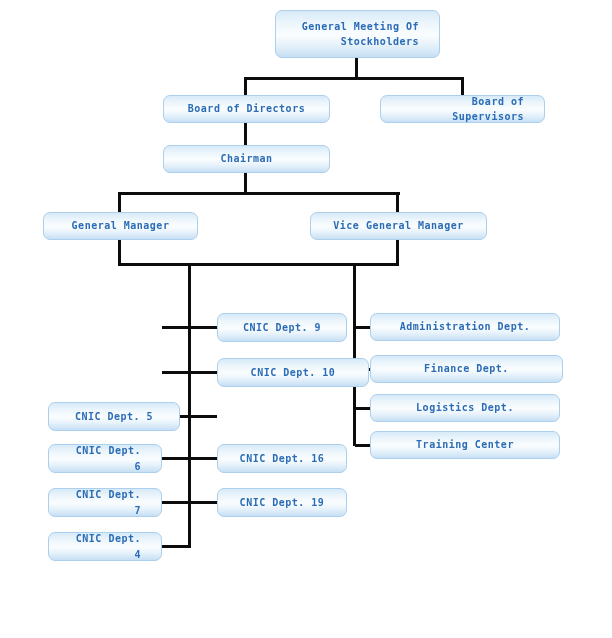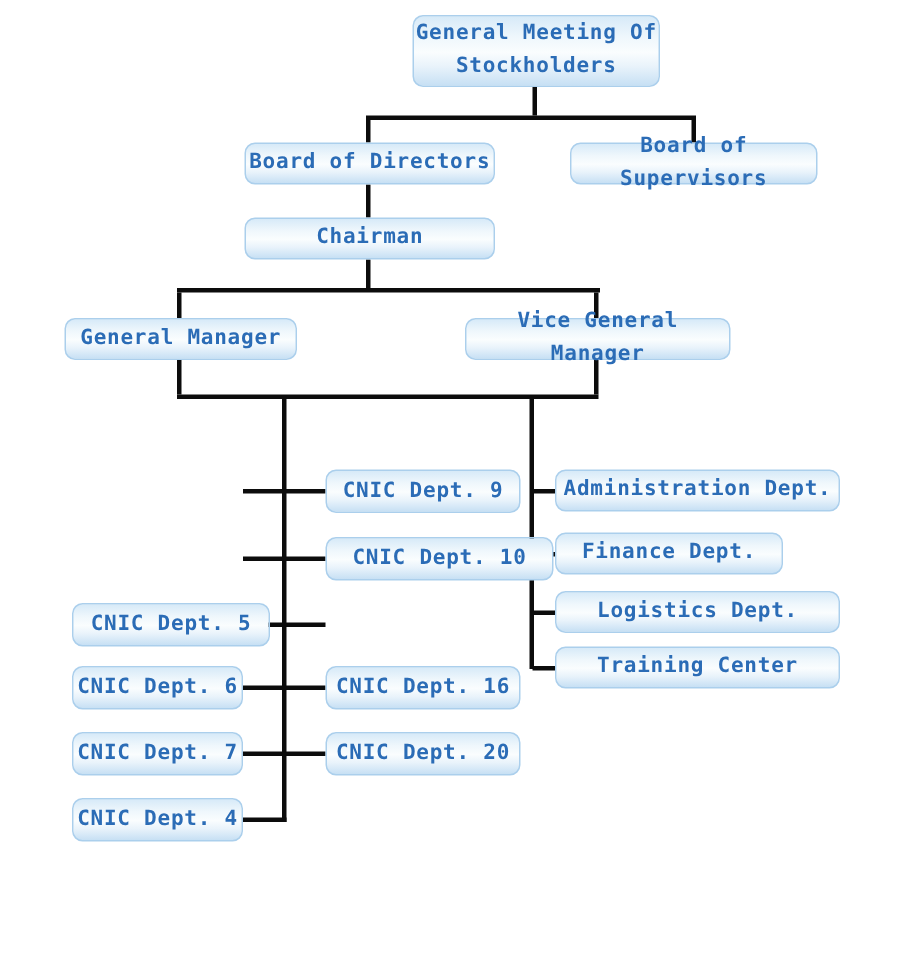--- a/index.html
+++ b/index.html
@@ -17,28 +17,28 @@
   }
   .node {
     position: absolute;
     box-sizing: border-box;
     border: 1px solid #abcfec;
     border-radius: 7px;
     background: linear-gradient(to bottom,
       #d7eaf8 0%, #eff7fc 30%, #fafdfe 52%, #e9f3fb 72%, #c7e0f4 100%);
     color: #2b6cb6;
     font-weight: bold;
-    font-size: 14px;
+    font-size: 10px;
     letter-spacing: 0.5px;
     display: flex;
     align-items: center;
     justify-content: center;
-    text-align: center;
+    text-align: right;
     line-height: 1.55;
-    padding: 0 0;
+    padding: 0 20px;
   }
   .line {
     position: absolute;
     background: #0c0c0c;
   }
 </style>
 </head>
 <body>
 
 <div class="canvas">
@@ -76,20 +76,20 @@
   <div class="node" style="left:310px;top:212px;width:177px;height:28px">Vice General Manager</div>
 
   <div class="node" style="left:48px;top:402px;width:132px;height:29px">CNIC Dept. 5</div>
   <div class="node" style="left:48px;top:444px;width:114px;height:29px">CNIC Dept. 6</div>
   <div class="node" style="left:48px;top:488px;width:114px;height:29px">CNIC Dept. 7</div>
   <div class="node" style="left:48px;top:532px;width:114px;height:29px">CNIC Dept. 4</div>
 
   <div class="node" style="left:217px;top:313px;width:130px;height:29px">CNIC Dept. 9</div>
   <div class="node" style="left:217px;top:358px;width:152px;height:29px">CNIC Dept. 10</div>
   <div class="node" style="left:217px;top:444px;width:130px;height:29px">CNIC Dept. 16</div>
-  <div class="node" style="left:217px;top:488px;width:130px;height:29px">CNIC Dept. 20</div>
+  <div class="node" style="left:217px;top:488px;width:130px;height:29px">CNIC Dept. 19</div>
 
   <div class="node" style="left:370px;top:313px;width:190px;height:28px">Administration Dept.</div>
-  <div class="node" style="left:370px;top:355px;width:152px;height:28px">Finance Dept.</div>
+  <div class="node" style="left:370px;top:355px;width:193px;height:28px">Finance Dept.</div>
   <div class="node" style="left:370px;top:394px;width:190px;height:28px">Logistics Dept.</div>
   <div class="node" style="left:370px;top:431px;width:190px;height:28px">Training Center</div>
 
 </div>
 
 </body></html>

